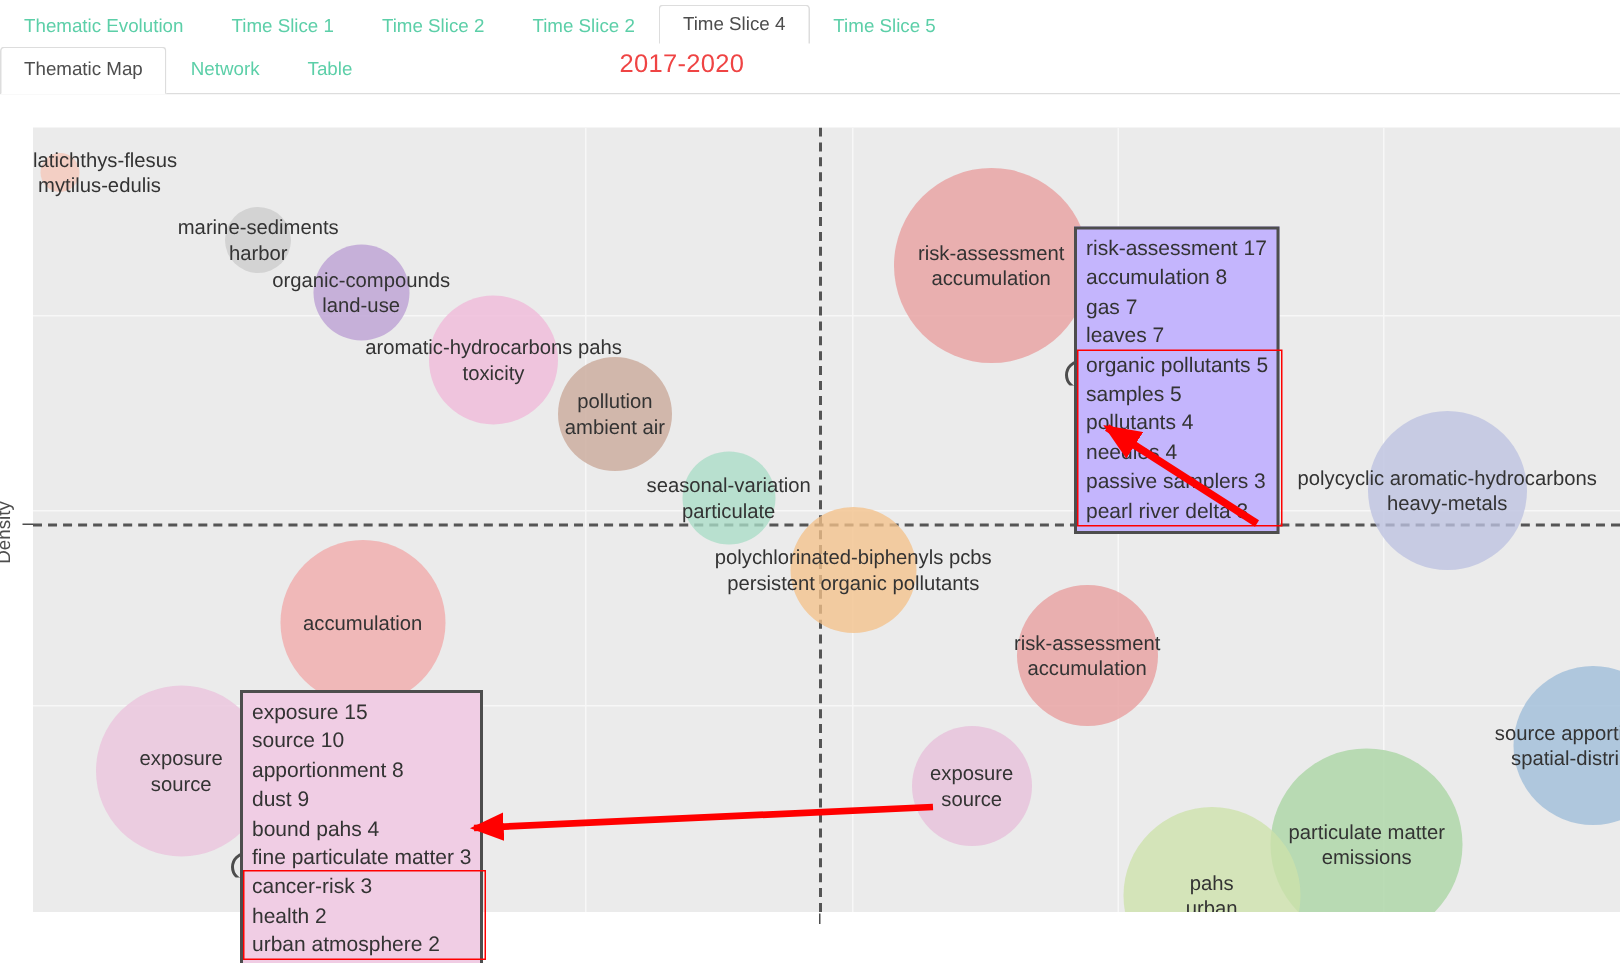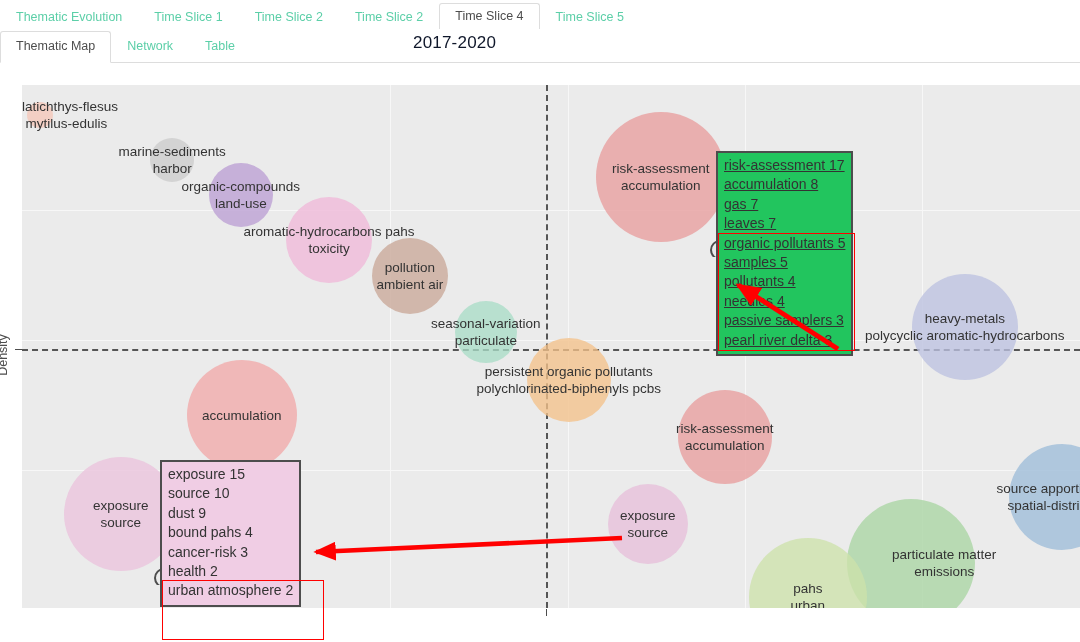--- a/index.html
+++ b/index.html
@@ -42,21 +42,21 @@
     border: 1px solid #dddddd;
     border-bottom: 1px solid #ffffff;
     border-top-left-radius: 3px;
     border-top-right-radius: 3px;
   }
   #tabbar-secondary .tab { font-size: 12.5px; padding: 7px 15px 8px 15px; }
 
   .slice-label {
     position: absolute;
     left: 413px; top: 33px;
-    color: #0f172a;
+    color: #ef4444;
     font-size: 17px;
     letter-spacing: 0.2px;
   }
 
   
   #plot-wrap {
     position: absolute;
     left: 0; top: 63px;
     width: 1080px; height: 579px;
     background: #ffffff;
@@ -119,22 +119,21 @@
     border: 2px solid #4d4d4d;
     font-size: 14px;
     color: #333333;
     line-height: 19.4px;
     padding: 3px 6px 4px 6px;
     white-space: nowrap;
   }
   .tooltip .row { display: block; }
   #tooltip-top {
     left: 716px; top: 88px;
-    background: #22c55e;
-    text-decoration: underline;
+    background: #c4b5fd;
   }
   #tooltip-bottom {
     left: 160px; top: 397px;
     background: #f0cde4;
   }
   .highlight-box {
     position: absolute;
     border: 1.5px solid #ff0000;
     pointer-events: none;
   }
@@ -223,50 +222,50 @@
             <div>pollution</div>
             <div>ambient air</div>
           </div>
           <div class="bubble" style="left: 433px; top: 216px; width: 62px; height: 62px; background: rgb(169, 220, 198); opacity: 0.78;"></div>
           <div class="bubble-label" style="left: 409px; top: 230px;">
             <div>seasonal-variation</div>
             <div>particulate</div>
           </div>
           <div class="bubble" style="left: 505px; top: 253px; width: 84px; height: 84px; background: rgb(243, 193, 138); opacity: 0.78;"></div>
           <div class="bubble-label" style="left: 454.5px; top: 278px;">
+            <div>polychlorinated-biphenyls pcbs</div>
             <div>persistent organic pollutants</div>
-            <div>polychlorinated-biphenyls pcbs</div>
           </div>
           <div class="bubble" style="left: 574px; top: 27px; width: 130px; height: 130px; background: rgb(232, 158, 158); opacity: 0.78;"></div>
           <div class="bubble-label" style="left: 590px; top: 75px;">
             <div>risk-assessment</div>
             <div>accumulation</div>
           </div>
           <div class="bubble" style="left: 890px; top: 189px; width: 106px; height: 106px; background: rgb(188, 194, 224); opacity: 0.78;"></div>
           <div class="bubble-label" style="left: 843px; top: 225px;">
+            <div>polycyclic aromatic-hydrocarbons</div>
             <div>heavy-metals</div>
-            <div>polycyclic aromatic-hydrocarbons</div>
           </div>
           <div class="bubble" style="left: 656px; top: 305px; width: 94px; height: 94px; background: rgb(232, 158, 158); opacity: 0.78;"></div>
           <div class="bubble-label" style="left: 654px; top: 335px;">
             <div>risk-assessment</div>
             <div>accumulation</div>
           </div>
           <div class="bubble" style="left: 987px; top: 359px; width: 106px; height: 106px; background: rgb(157, 188, 216); opacity: 0.78;"></div>
           <div class="bubble-label" style="left: 974.5px; top: 395px;">
             <div>source apportionment</div>
             <div>spatial-distribution</div>
           </div>
           <div class="bubble" style="left: 586px; top: 399px; width: 80px; height: 80px; background: rgb(231, 191, 218); opacity: 0.78;"></div>
           <div class="bubble-label" style="left: 598px; top: 422px;">
             <div>exposure</div>
             <div>source</div>
           </div>
           <div class="bubble" style="left: 825px; top: 414px; width: 128px; height: 128px; background: rgb(169, 213, 163); opacity: 0.78;"></div>
-          <div class="bubble-label" style="left: 870px; top: 461px;">
+          <div class="bubble-label" style="left: 837px; top: 461px;">
             <div>particulate matter</div>
             <div>emissions</div>
           </div>
           <div class="bubble" style="left: 727px; top: 453px; width: 118px; height: 118px; background: rgb(205, 226, 171); opacity: 0.78;"></div>
           <div class="bubble-label" style="left: 768.5px; top: 495px;">
             <div>pahs</div>
             <div>urban</div>
           </div>
           <div class="bubble" style="left: 42px; top: 372px; width: 114px; height: 114px; background: rgb(235, 195, 221); opacity: 0.78;"></div>
           <div class="bubble-label" style="left: 71px; top: 412px;">
@@ -297,22 +296,24 @@
         <span class="row">needles 4</span>
         <span class="row">passive samplers 3</span>
         <span class="row">pearl river delta 3</span>
         <div class="highlight-box" style="top: 80px; left: 0px; width: 137px; height: 118px;"></div>
       </div>
 
     <div class="tooltip" id="tooltip-bottom">
       <div class="callout-notch" style="left:-9px; top:105px;"></div>
     <span class="row">exposure 15</span>
         <span class="row">source 10</span>
+        <span class="row">apportionment 8</span>
         <span class="row">dust 9</span>
         <span class="row">bound pahs 4</span>
+        <span class="row">fine particulate matter 3</span>
         <span class="row">cancer-risk 3</span>
         <span class="row">health 2</span>
         <span class="row">urban atmosphere 2</span>
         <div class="highlight-box" style="top: 118px; left: 0px; width: 162px; height: 60px;"></div>
       </div>
 
     <svg class="overlay">
       <defs>
         <marker id="arrowhead" markerWidth="5" markerHeight="4.2" refX="4.4" refY="2.1" orient="auto">
           <polygon points="0 0, 5 2.1, 0 4.2" fill="#ff0000"></polygon>

